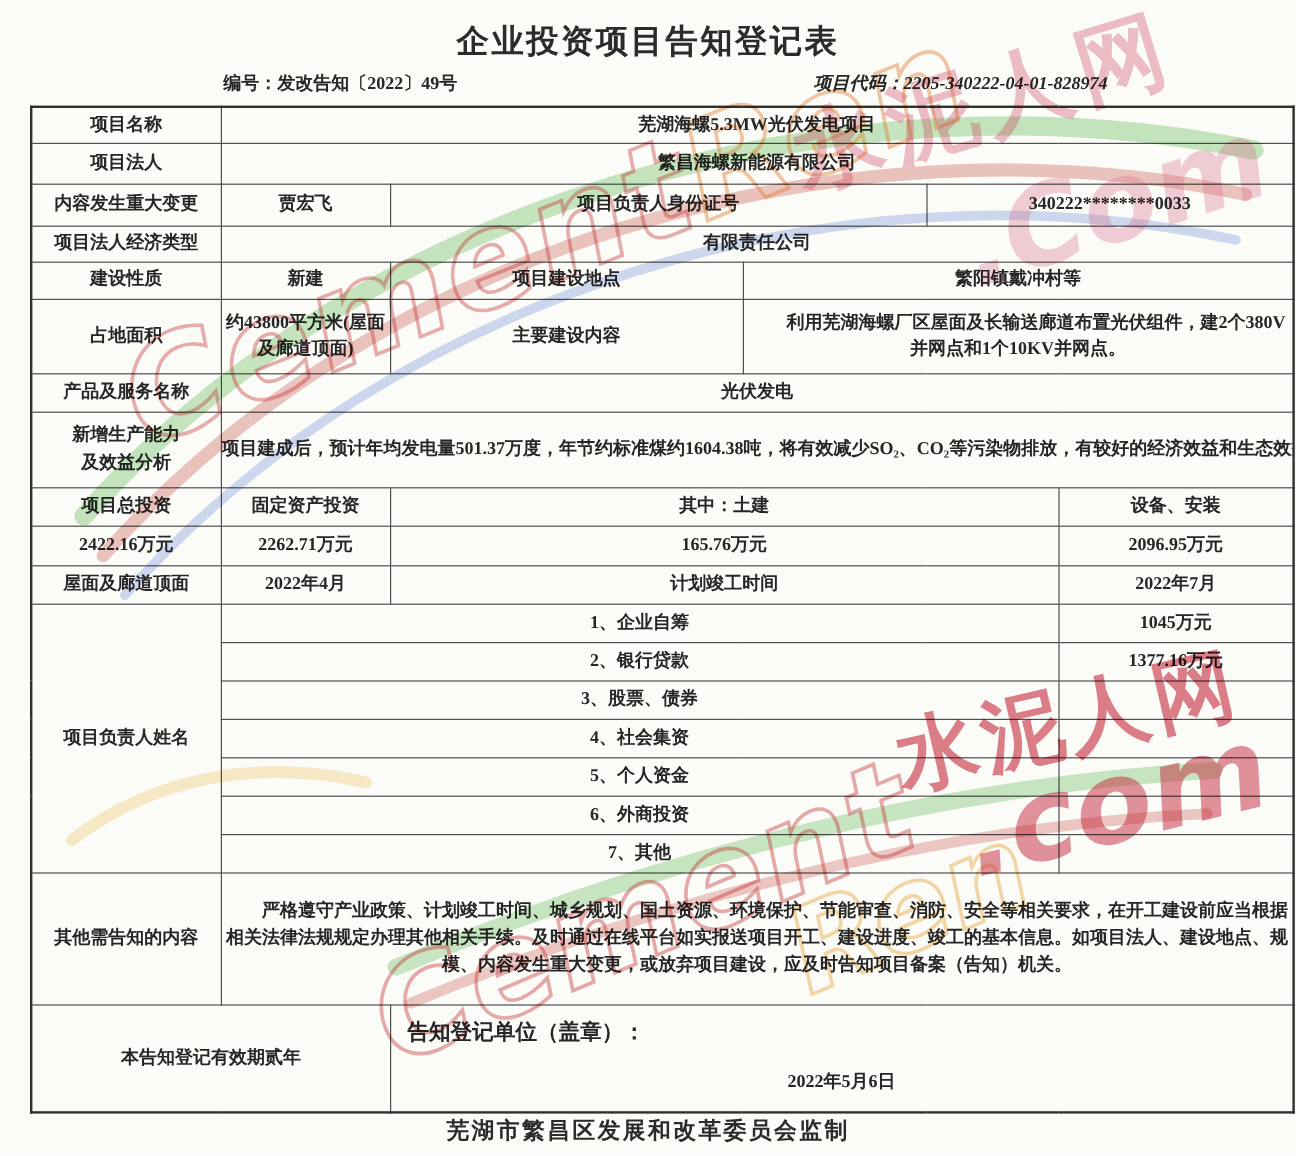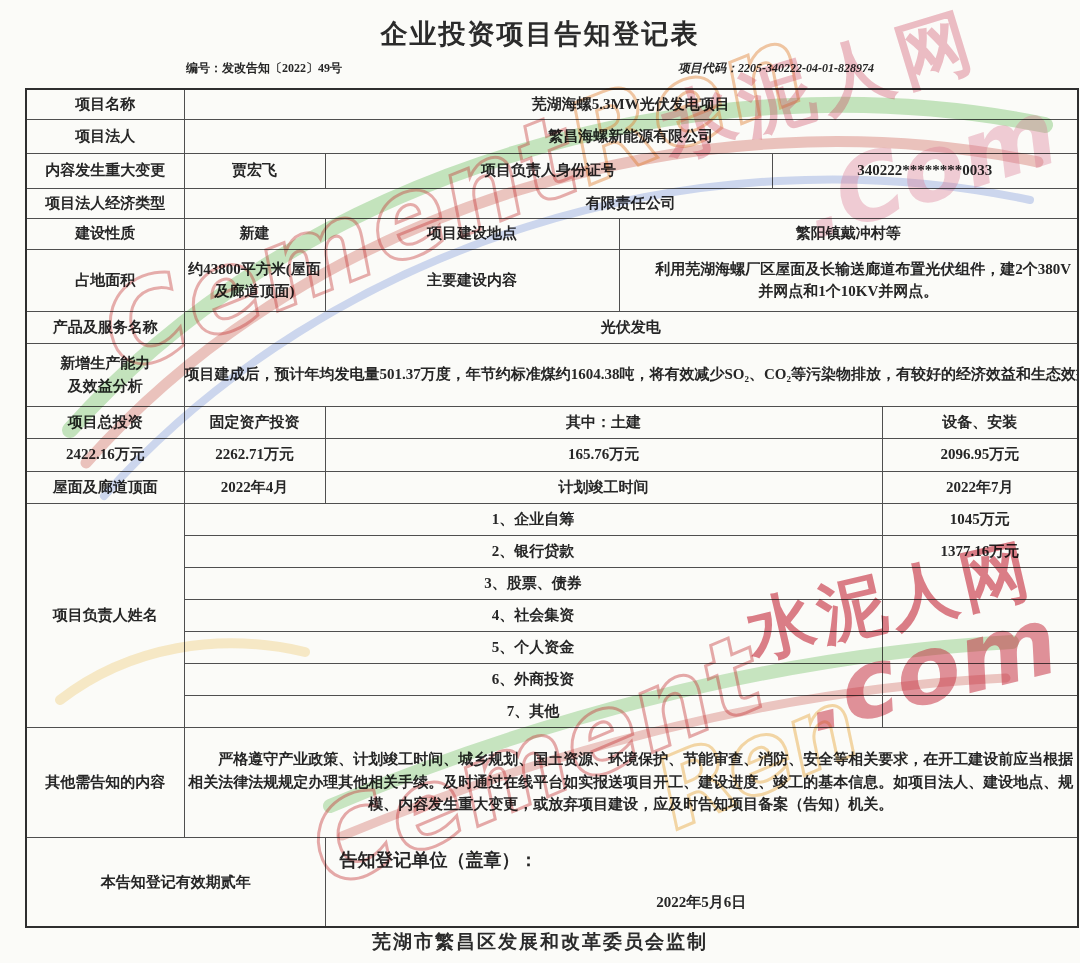--- a/index.html
+++ b/index.html
@@ -8,21 +8,21 @@
     background:#fbfbf8; overflow:hidden;
     font-family:"Liberation Serif","DejaVu Serif",serif;
     color:#262626; font-weight:bold;
   }
 
   
   .doc-title {
     position:absolute; top:16px; left:0; width:100%;
     text-align:center; font-size:27px; letter-spacing:2px; color:#2b2b2b;
   }
-  .doc-meta { position:absolute; top:60px; left:0; width:100%; height:22px; font-size:12px; }
+  .doc-meta { position:absolute; top:60px; left:0; width:100%; height:22px; font-size:15px; }
   .doc-no    { position:absolute; left:186px; top:0; }
   .proj-code { position:absolute; left:678px; top:0;font-style:italic; }
 
   
   table.form {
     position:absolute; top:88px; left:25px; width:1052px;
     border-collapse:collapse; table-layout:fixed;
     border:2px solid #2f2f2f;
   }
   table.form td {

